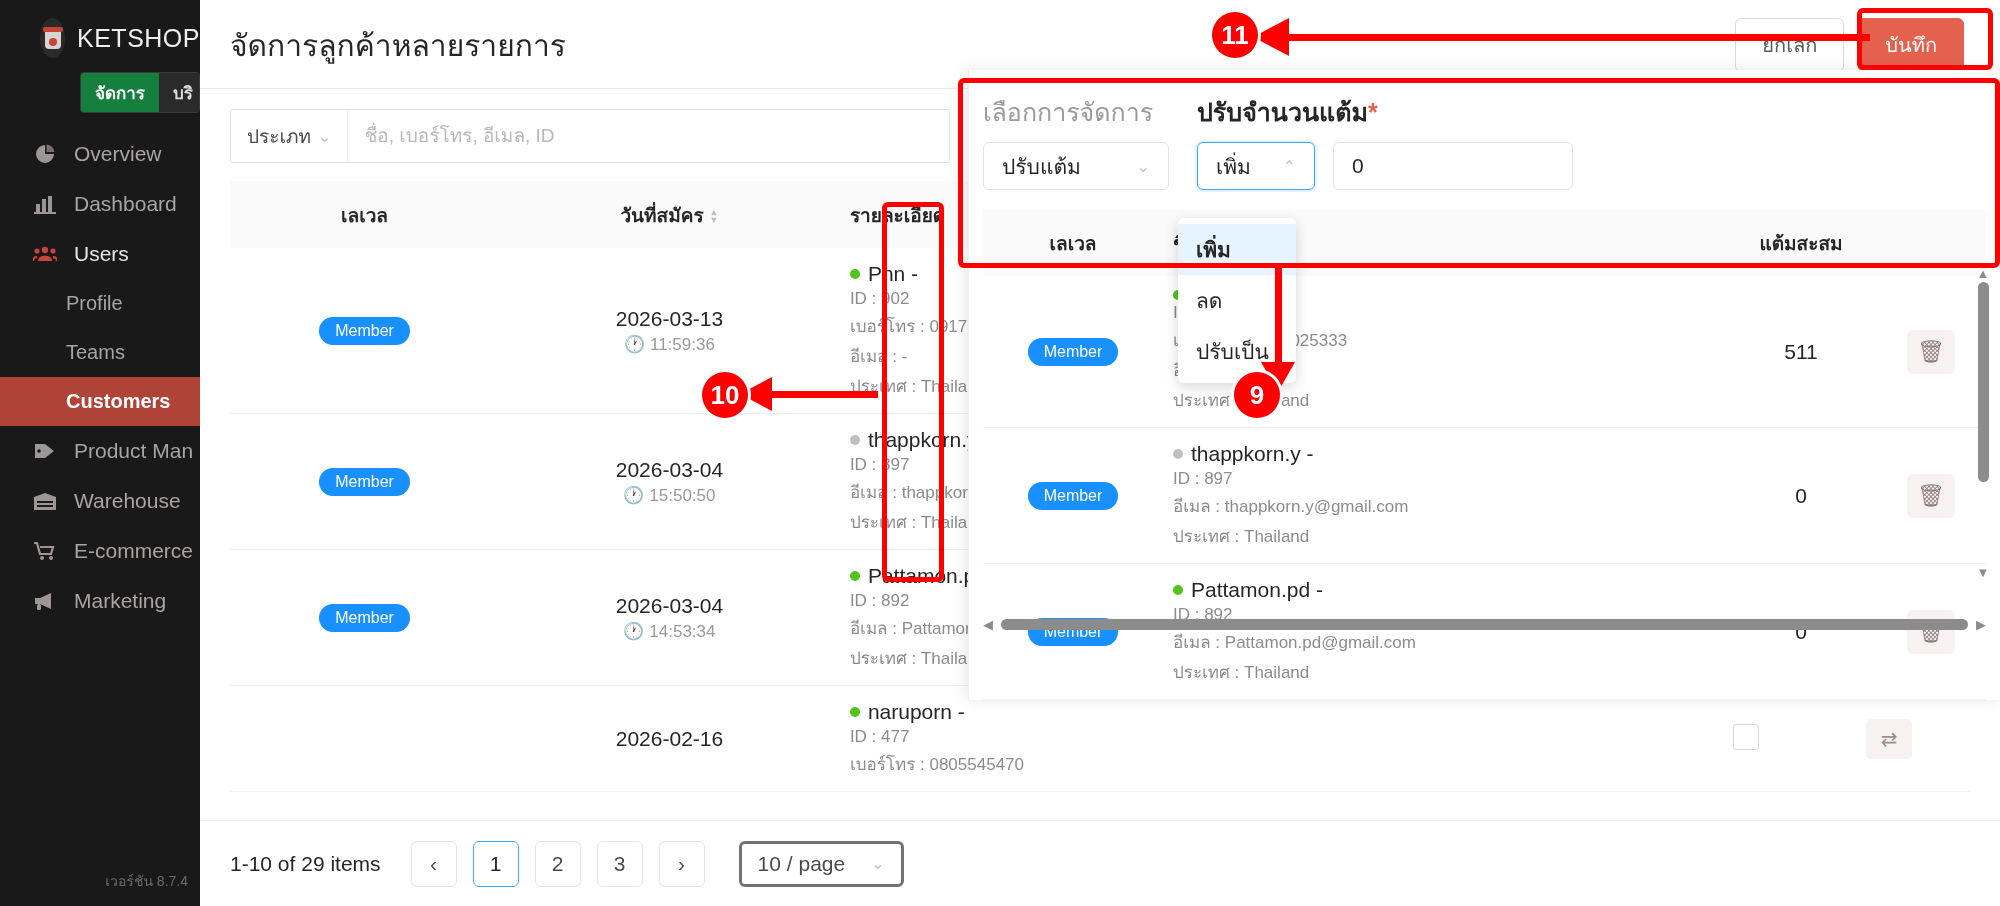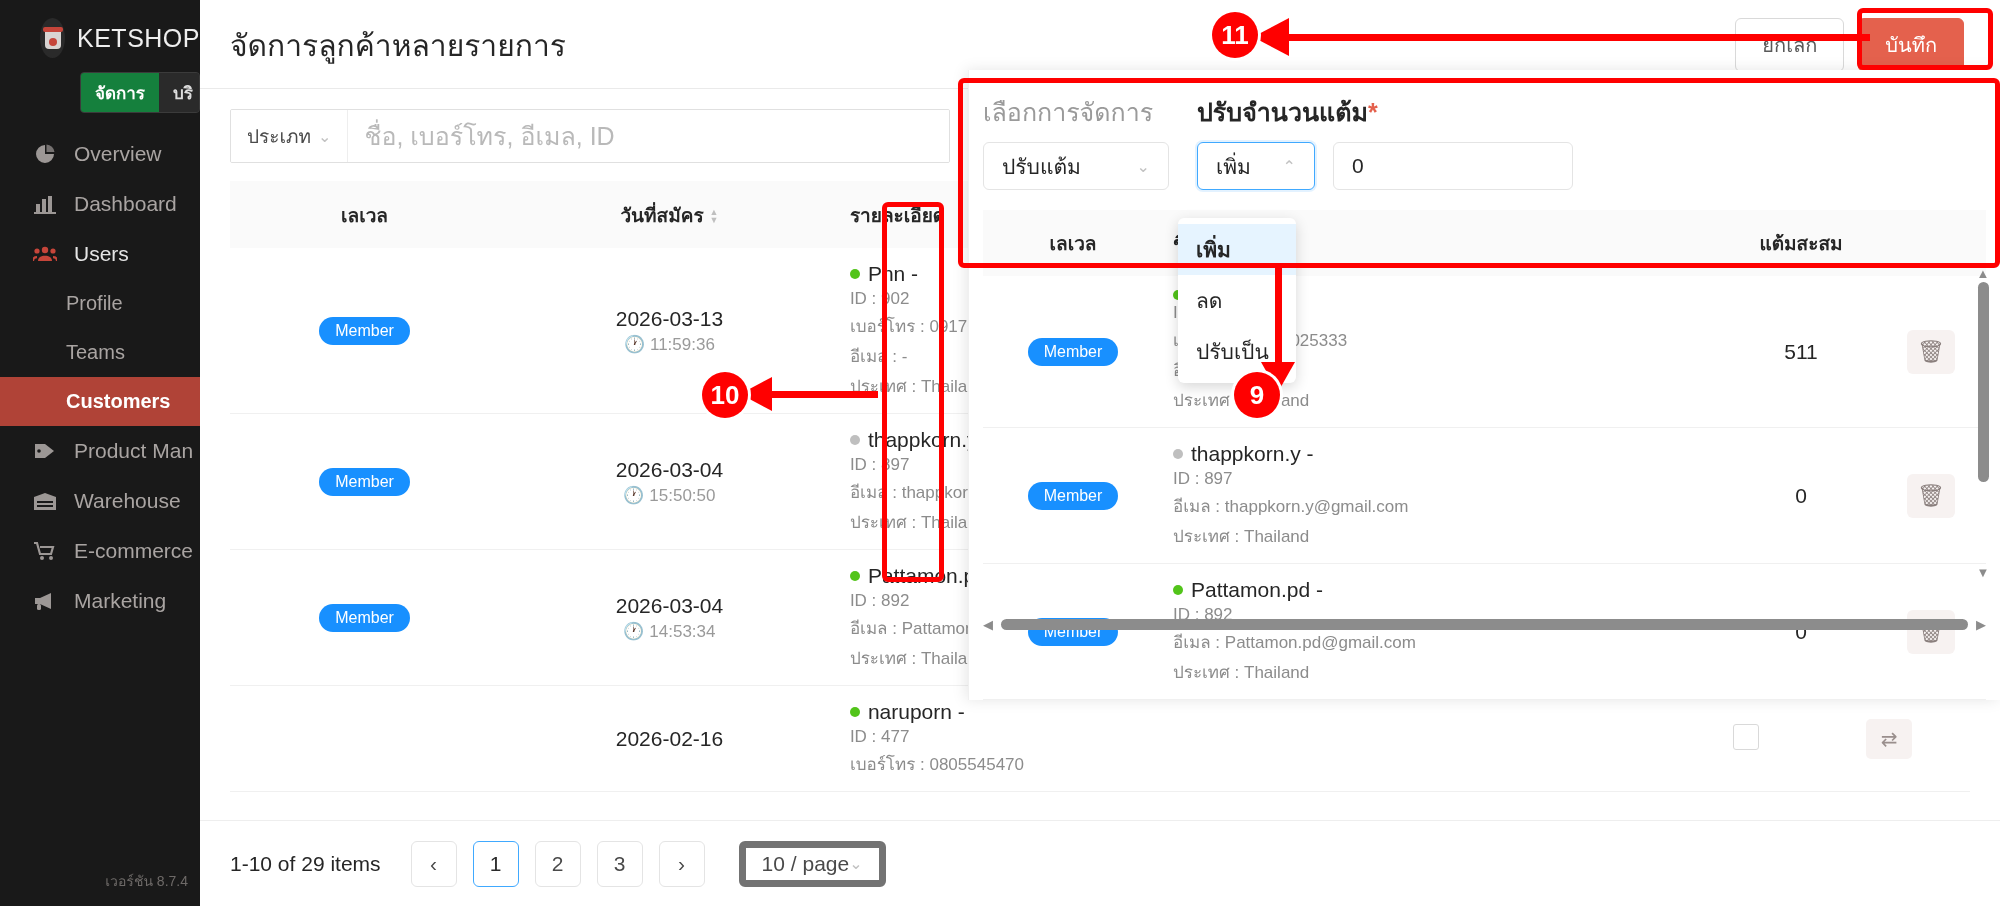--- a/index.html
+++ b/index.html
@@ -72,21 +72,21 @@
   }
   .btn-primary { background:#e4614d; border-color:#e4614d; color:#fff; }
 
   
   .filter-bar { display:flex; align-items:center; gap:22px; padding: 20px 36px 8px 30px;}
   .search-group { display:flex; height:54px; border:1px solid #e0e0e0; border-radius:2px; overflow:hidden; width:720px;}
   .search-type {
     display:flex; align-items:center; gap:7px; padding:0 16px; font-size:19px;
     color:#4a4a4a; background:#fff; border-right:1px solid #eee; cursor:pointer; white-space:nowrap;
   }
-  .search-input { flex:1; border:none; outline:none; font-size:25px; color:#333; padding:0 16px;
+  .search-input { flex:1; border:none; outline:none; font-size:19px; color:#333; padding:0 16px;
     font-family:"Liberation Sans", sans-serif;}
   .search-input::placeholder{ color:#b9b9b9;}
   .level-group {
     display:flex; align-items:center; gap:14px; height:46px; padding:0 16px;
     border:1px solid #e0e0e0; border-radius:6px; width:230px; cursor:pointer;
   }
   .level-label{ font-size:18px; color:#4a4a4a;}
   .level-val{ font-size:21px; color:#262626; flex:1;}
   .chev{ color:#c2c2c2; font-size:16px;}
 
@@ -134,22 +134,22 @@
     padding-left:30px; background:#fff;
   }
   .count{ font-size:21px; color:#262626; margin-right:14px;}
   .pg{
     min-width:46px; height:46px; border:1px solid #e4e4e4; border-radius:6px;
     display:flex; align-items:center; justify-content:center; font-size:21px;
     color:#4a4a4a; cursor:pointer; padding:0 8px; background:#fff;
   }
   .pg.active{ border-color:#40a9ff; color:#2b2b2b;}
   .pgsize{
-    height:46px; border:7px solid #737373; border-radius:6px; display:flex;
-    align-items:center; gap:0; padding:0 16px; font-size:21px; color:#4a4a4a;
+    height:46px; border:3px solid #737373; border-radius:6px; display:flex;
+    align-items:center; gap:26px; padding:0 16px; font-size:21px; color:#4a4a4a;
     cursor:pointer; margin-left:18px;
   }
 
   
   .panel{
     position:absolute; left:968px; top:70px; width:1032px; height:630px;
     background:#fff; box-shadow: -2px 0 14px rgba(0,0,0,.10); z-index:20;
     border-left:1px solid #f0f0f0;
   }
   .panel-form{ display:flex; gap:28px; padding: 22px 30px 10px 14px;}

